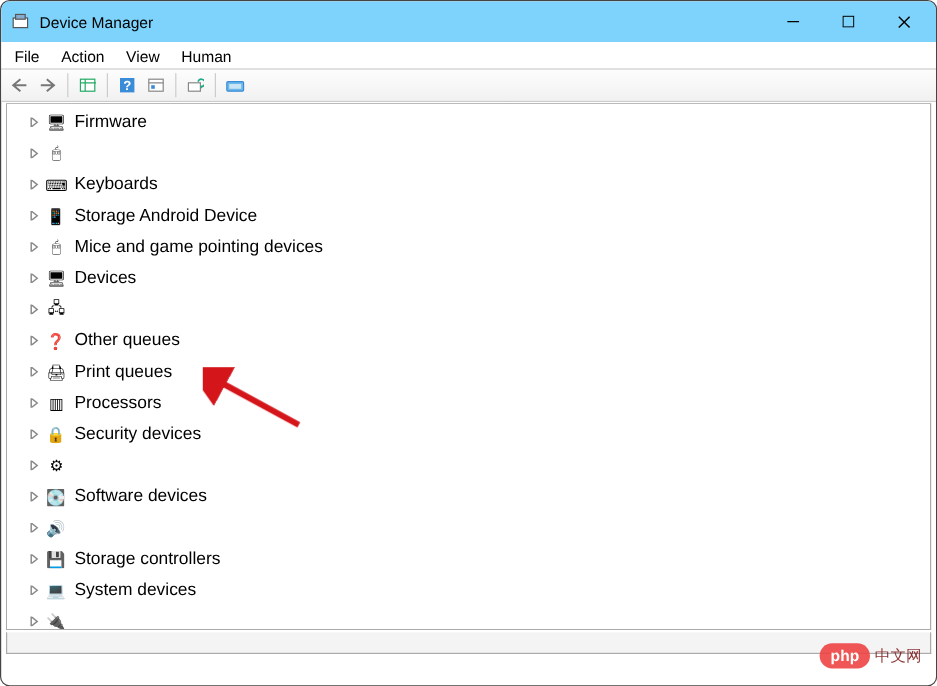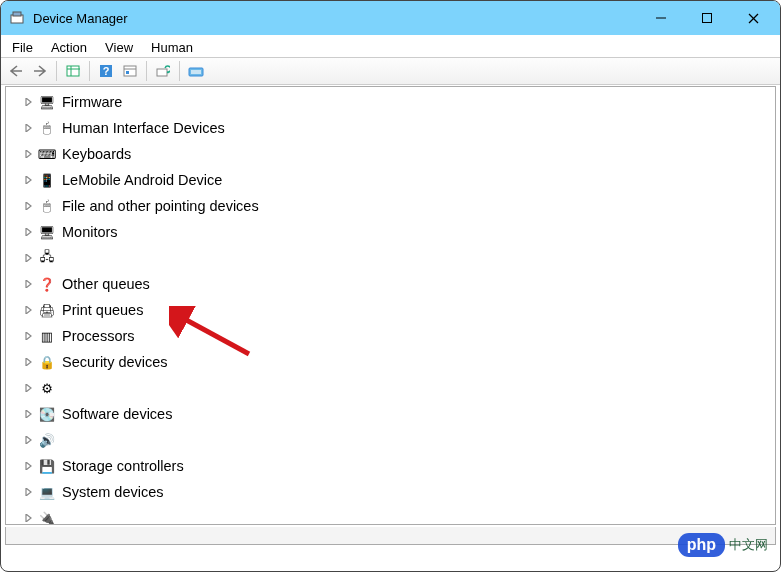--- a/index.html
+++ b/index.html
@@ -126,28 +126,28 @@
   
   .watermark {
     position: absolute;
     right: 12px;
     bottom: 14px;
     display: flex; align-items: center;
     gap: 4px;
     opacity: 0.9;
   }
   .wm-bubble {
-    background: #1d4ed8;
+    background: #ef4444;
     color: #fff;
     font-weight: bold;
-    font-size: 16px;
+    font-size: 13px;
     padding: 3px 9px;
     border-radius: 11px;
   }
-  .wm-text { font-size: 13px; color: #14532d; }
+  .wm-text { font-size: 13px; color: #7f1d1d; }
 </style>
 </head>
 <body>
 
 <div class="titlebar">
   <span class="app-icon">
     <svg width="14" height="14" viewBox="0 0 14 14">
         <rect x="1" y="4" width="12" height="8" fill="#fff" stroke="#555"></rect>
         <rect x="3" y="1" width="8" height="4" fill="#8ac" stroke="#555"></rect>
       </svg>
@@ -241,57 +241,56 @@
         <span class="node-icon">🖥</span>
         <span class="node-label">Firmware</span>
       </div>
       <div class="tree-row">
         <span class="expander">
           <svg width="8" height="8">
             <path d="M1 0 L6 4 L1 8 Z" fill="none" stroke="#888" stroke-width="1.2"></path>
           </svg>
         </span>
         <span class="node-icon">🖱</span>
-        <span class="node-label">Human Interface Devices</span>
       </div>
       <div class="tree-row">
         <span class="expander">
           <svg width="8" height="8">
             <path d="M1 0 L6 4 L1 8 Z" fill="none" stroke="#888" stroke-width="1.2"></path>
           </svg>
         </span>
         <span class="node-icon">⌨</span>
         <span class="node-label">Keyboards</span>
       </div>
       <div class="tree-row">
         <span class="expander">
           <svg width="8" height="8">
             <path d="M1 0 L6 4 L1 8 Z" fill="none" stroke="#888" stroke-width="1.2"></path>
           </svg>
         </span>
         <span class="node-icon">📱</span>
-        <span class="node-label">LeMobile Android Device</span>
+        <span class="node-label">Storage Android Device</span>
       </div>
       <div class="tree-row">
         <span class="expander">
           <svg width="8" height="8">
             <path d="M1 0 L6 4 L1 8 Z" fill="none" stroke="#888" stroke-width="1.2"></path>
           </svg>
         </span>
         <span class="node-icon">🖱</span>
-        <span class="node-label">File and other pointing devices</span>
+        <span class="node-label">Mice and game pointing devices</span>
       </div>
       <div class="tree-row">
         <span class="expander">
           <svg width="8" height="8">
             <path d="M1 0 L6 4 L1 8 Z" fill="none" stroke="#888" stroke-width="1.2"></path>
           </svg>
         </span>
         <span class="node-icon">🖥</span>
-        <span class="node-label">Monitors</span>
+        <span class="node-label">Devices</span>
       </div>
       <div class="tree-row">
         <span class="expander">
           <svg width="8" height="8">
             <path d="M1 0 L6 4 L1 8 Z" fill="none" stroke="#888" stroke-width="1.2"></path>
           </svg>
         </span>
         <span class="node-icon">🖧</span>
       </div>
       <div class="tree-row">

